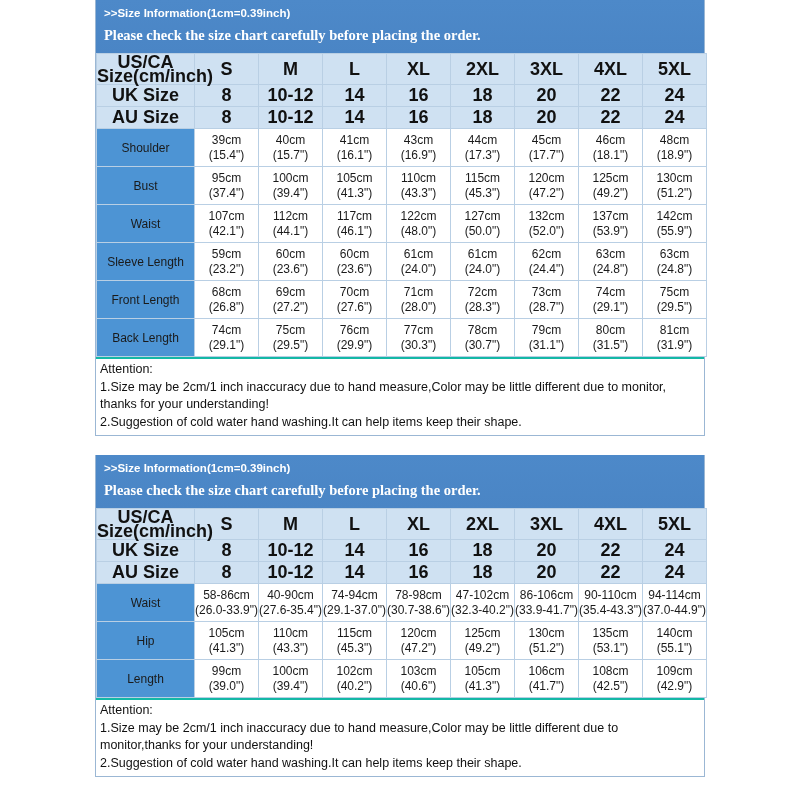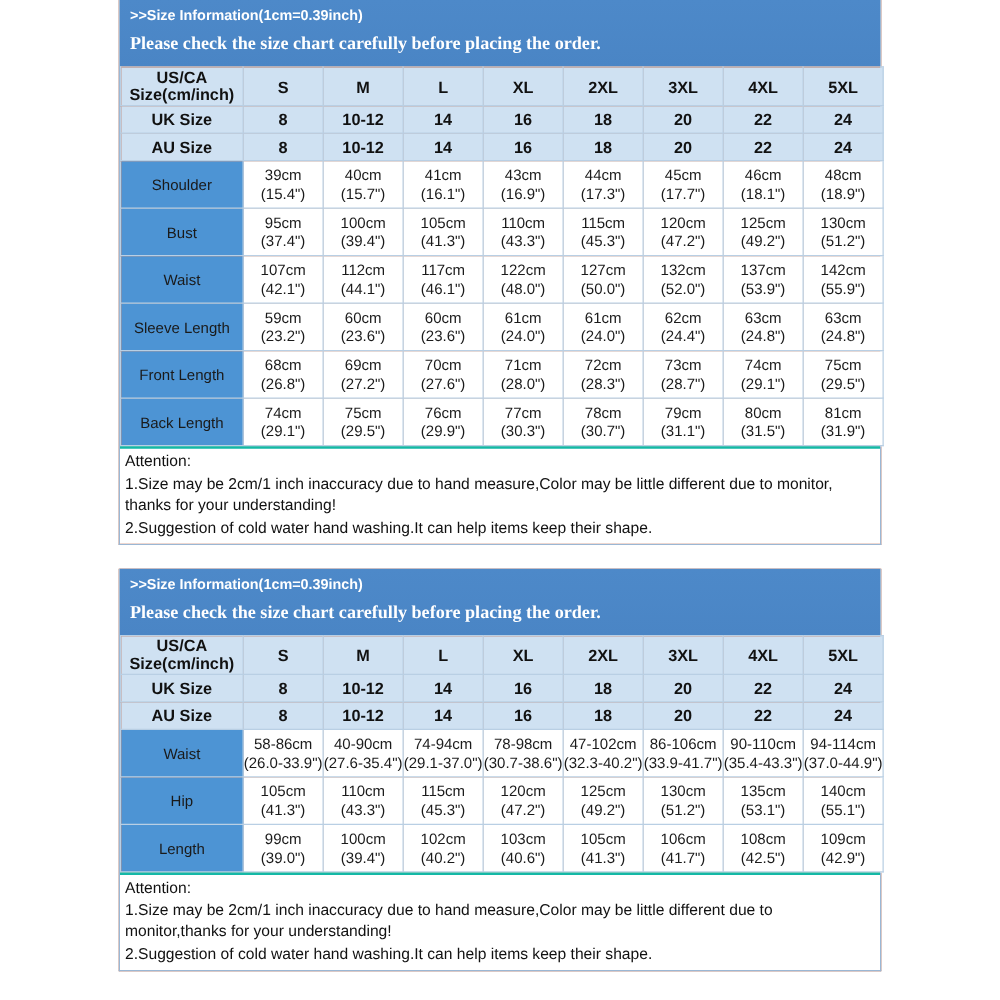--- a/index.html
+++ b/index.html
@@ -38,21 +38,21 @@
     padding-left: 22px;
     margin: 0 0 2px 0;
     font-family: "Liberation Sans", sans-serif;
   }
 
   .chart-box {
     border: 1px solid #9bb7d4;
     border-top: none;
     box-sizing: border-box;
     width: 610px;
-    background: #c2410c;
+    background: #4c1d95;
   }
 
   .banner {
     background: #4b87c7;
     background: linear-gradient(180deg,#4d89c9 0%, #4a85c5 100%);
     color: #ffffff;
     padding: 5px 8px 7px 8px;
     box-sizing: border-box;
   }
   .banner-line1 {
@@ -79,21 +79,21 @@
     text-align: center;
     vertical-align: middle;
     font-size: 12px;
     color: #1a1a1a;
     padding: 0;
   }
   
   tr.hdr td {
     background: #cfe1f2;
     font-weight: bold;
-    font-size: 13px;
+    font-size: 18px;
     color: #111111;
     margin-top: 24px;
   }
   tr.hdr td.rowlabel {
     background: #cfe1f2;
     color: #111111;
   }
   tr.hdr-main td { height: 30px; }
   tr.hdr-uk td, tr.hdr-au td { height: 21px; }
 

